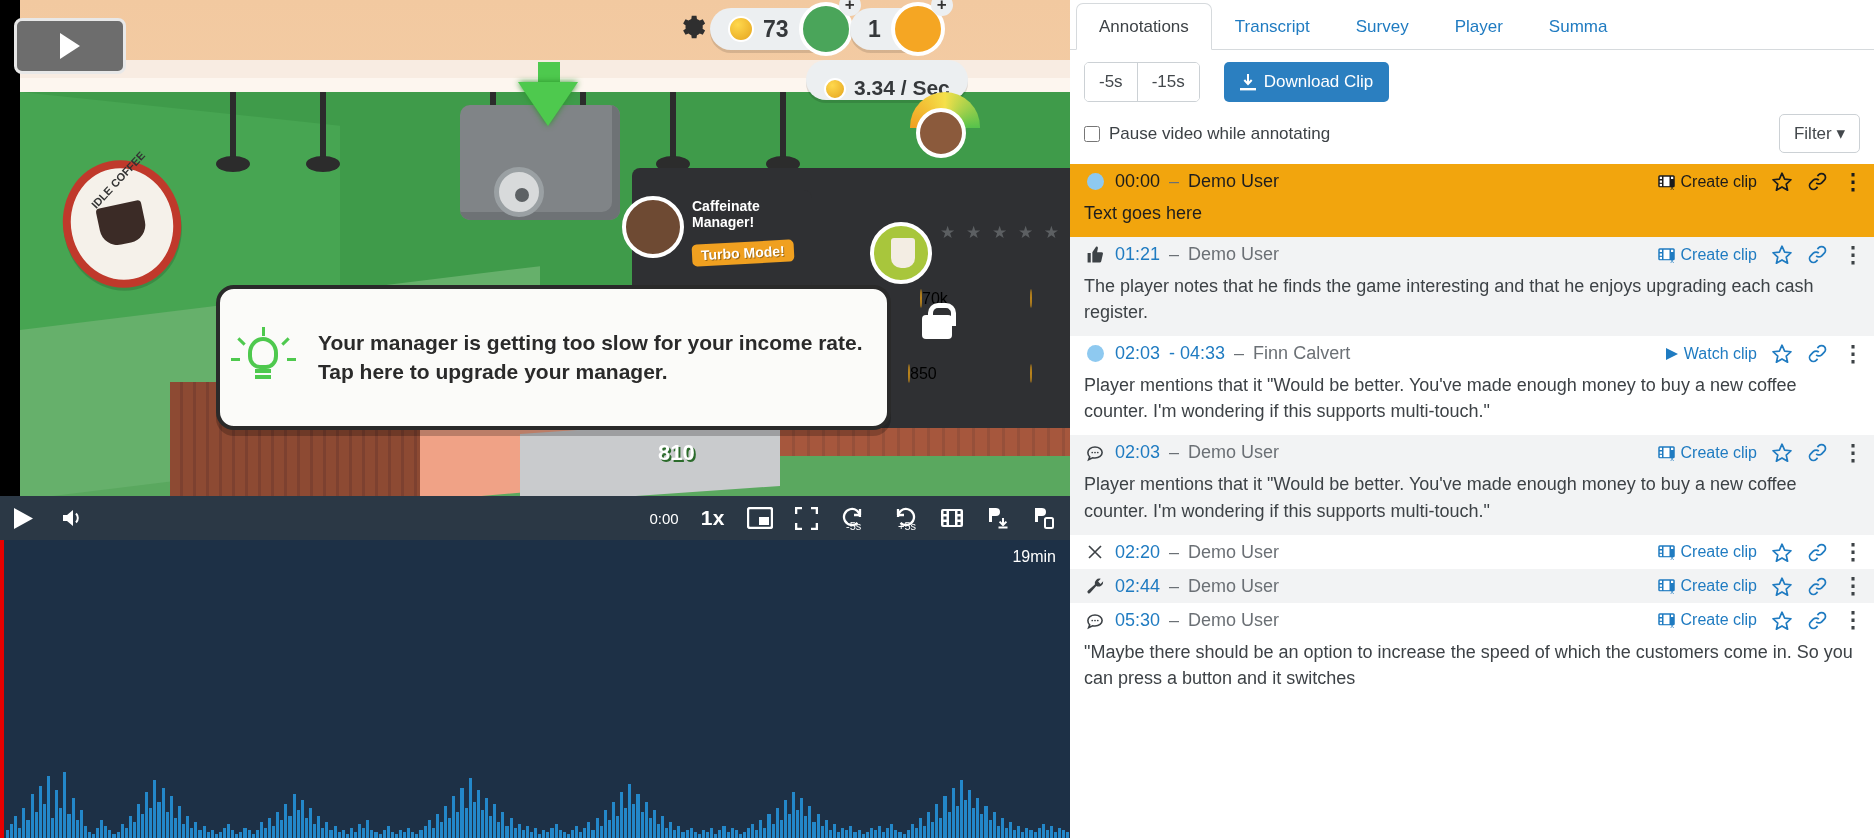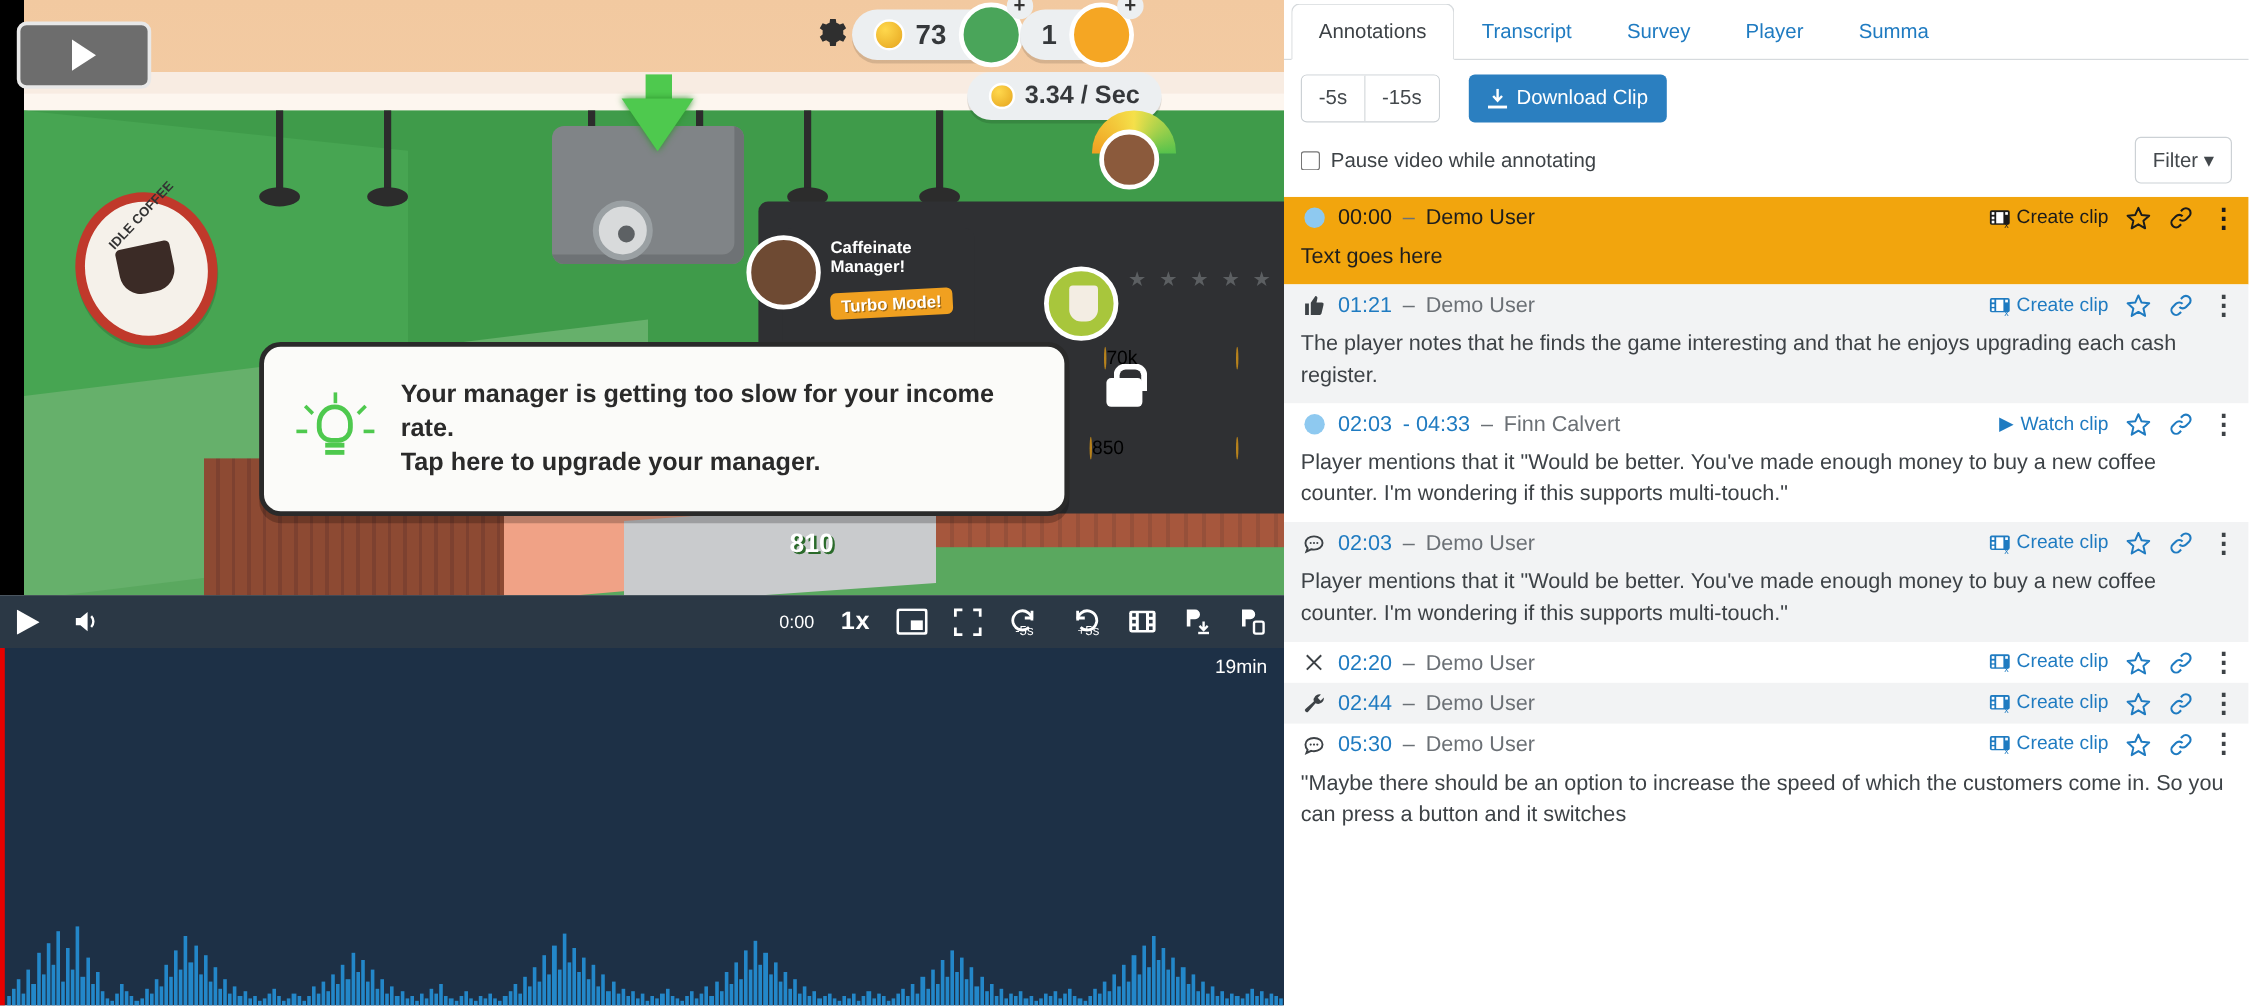--- a/index.html
+++ b/index.html
@@ -106,33 +106,33 @@
   .hudcoin { width:26px;height:26px;border-radius:50%;
       background:radial-gradient(circle at 35% 30%,#ffd84d,#e5a41e);
       border:2px solid #fff; }
   .hudbadge { position:absolute; right:-8px; top:-6px; width:54px; height:54px;
       border-radius:50%; background:#f5a623; border:4px solid #fff;
       display:flex;align-items:center;justify-content:center;color:#fff;font-size:26px; }
   .plus { position:absolute; right:-12px; top:-12px; width:22px;height:22px;
       border-radius:50%; background:#eceff1; color:#333; font-size:17px;
       display:flex;align-items:center;justify-content:center; font-weight:bold;}
   .rate { position:absolute; left:786px; top:60px; height:40px; background:#eceff1;
-      border-radius:20px; display:flex; align-items:center; gap:8px;
+      border-radius:20px; display:flex; align-items:flex-end; gap:8px;
       padding:0 18px; font-size:21px; font-weight:bold; color:#35383b;
       box-shadow:0 3px 0 rgba(0,0,0,.12); }
   .rainbow { position:absolute; left:890px; top:92px; width:70px; height:36px;
       border-radius:36px 36px 0 0;
       background:conic-gradient(from 180deg at 50% 100%,#e94b3c,#f0a020,#f5e04a,#55c24c,#2f9be0); }
   .charpic { position:absolute; left:896px; top:108px; width:50px;height:50px;
       border-radius:50%; background:#8b5a3c; border:4px solid #fff; }
 
   
   .tip { position:absolute; left:196px; top:285px; width:675px; height:145px;
       background:#fbfbf9; border:4px solid #2a2a2a; border-radius:18px;
-      display:flex; align-items:center; gap:26px; padding:0 30px;
+      display:flex; align-items:center; gap:26px; padding:0 14px;
       box-shadow:0 6px 0 rgba(0,0,0,.22); }
   .bulb { width:58px; height:58px; flex:none; position:relative; }
   .bulb .glass { position:absolute; left:14px; top:8px; width:30px; height:32px;
       border:4px solid #4ec94e; border-radius:50% 50% 40% 40%; }
   .bulb .base { position:absolute; left:21px; top:40px; width:16px; height:4px;
       background:#4ec94e; }
   .bulb .base2 { position:absolute; left:21px; top:46px; width:16px; height:4px;
       background:#4ec94e; }
   .bulb i { position:absolute; background:#4ec94e; width:3px; height:9px; }
   .tiptext { font-size:21px; line-height:1.35; color:#2a2a2a; font-weight:bold; }

